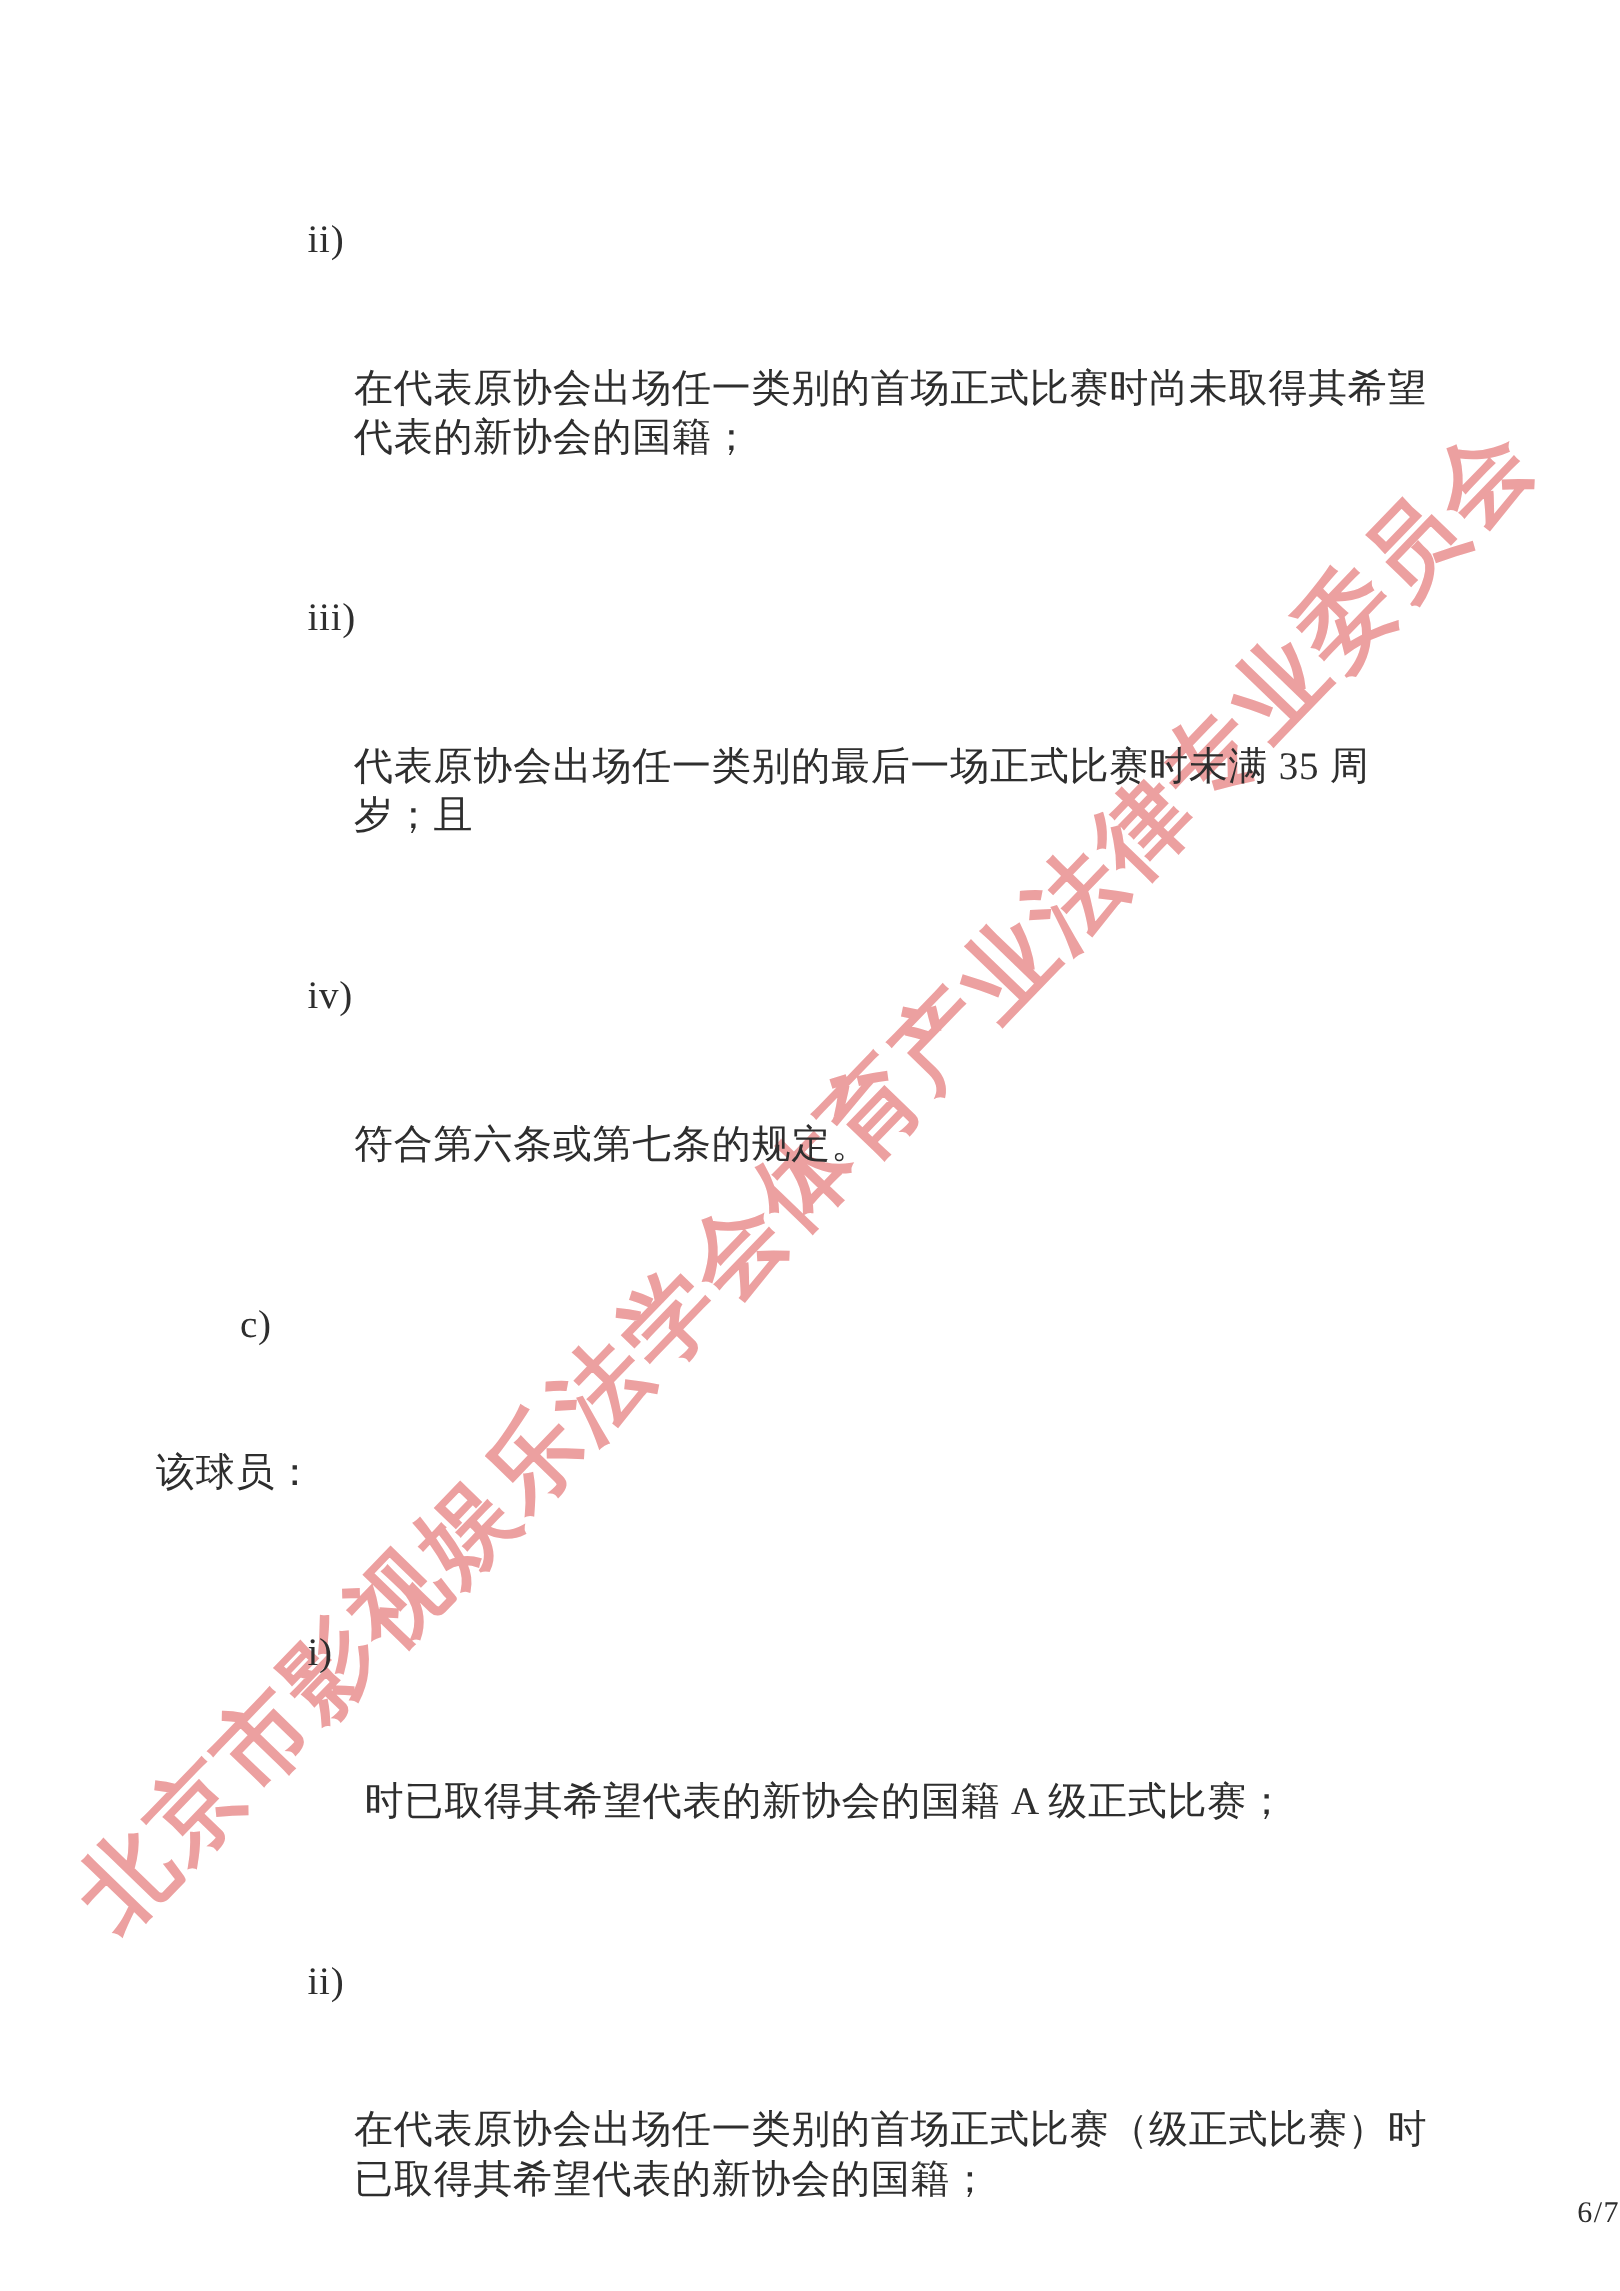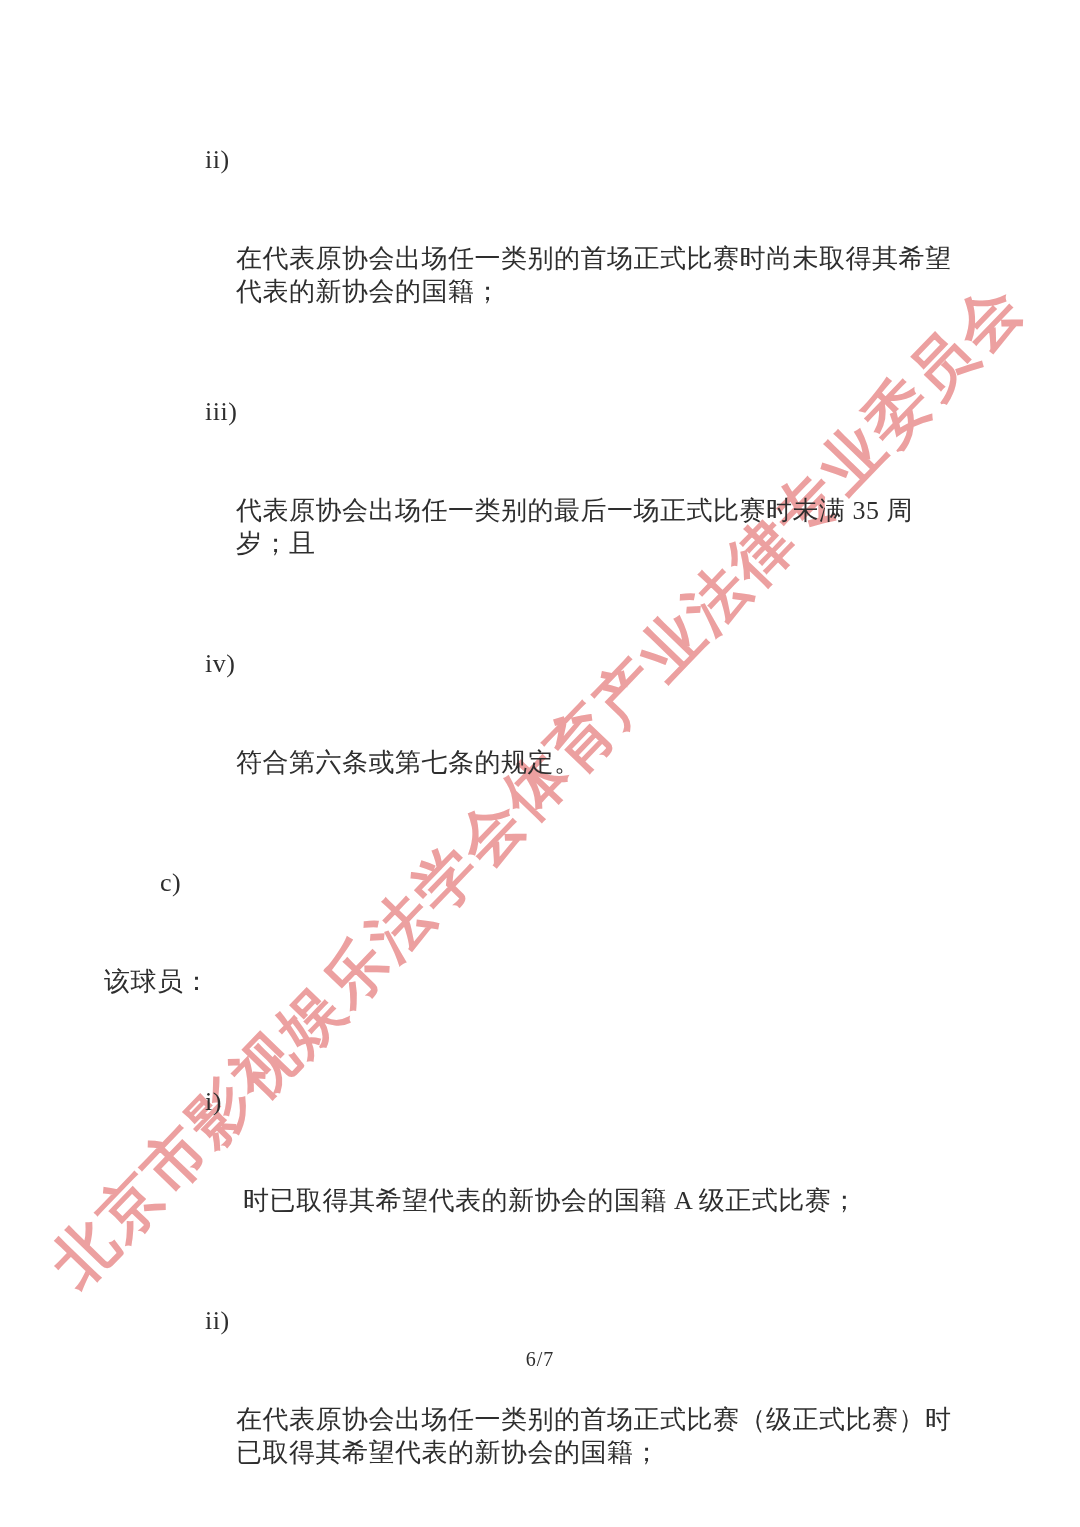--- a/index.html
+++ b/index.html
@@ -45,22 +45,22 @@
   .marker { position: absolute; top: 0; left: 0; letter-spacing: 0.5px; }
   .text   { display: block; }
   .lvl1 .marker { left: 160px; }
   .lvl1 .text   { margin-left: 104px; width: 762px; }
   .lvl2 .marker { left: 205px; }
   .lvl2 .text   { margin-left: 236px; width: 726px; }
   .footer {
     position: absolute;
     left: 0;
     right: 0;
-    top: 1348px;
-    text-align: center;
+    top: 1464px;
+    text-align: right;
     font-size: 20px;
     letter-spacing: 1px;
     z-index: 1;
     color: #2e2e2e;
   }
 </style>
 </head>
 <body>
 
 <div class="page">

